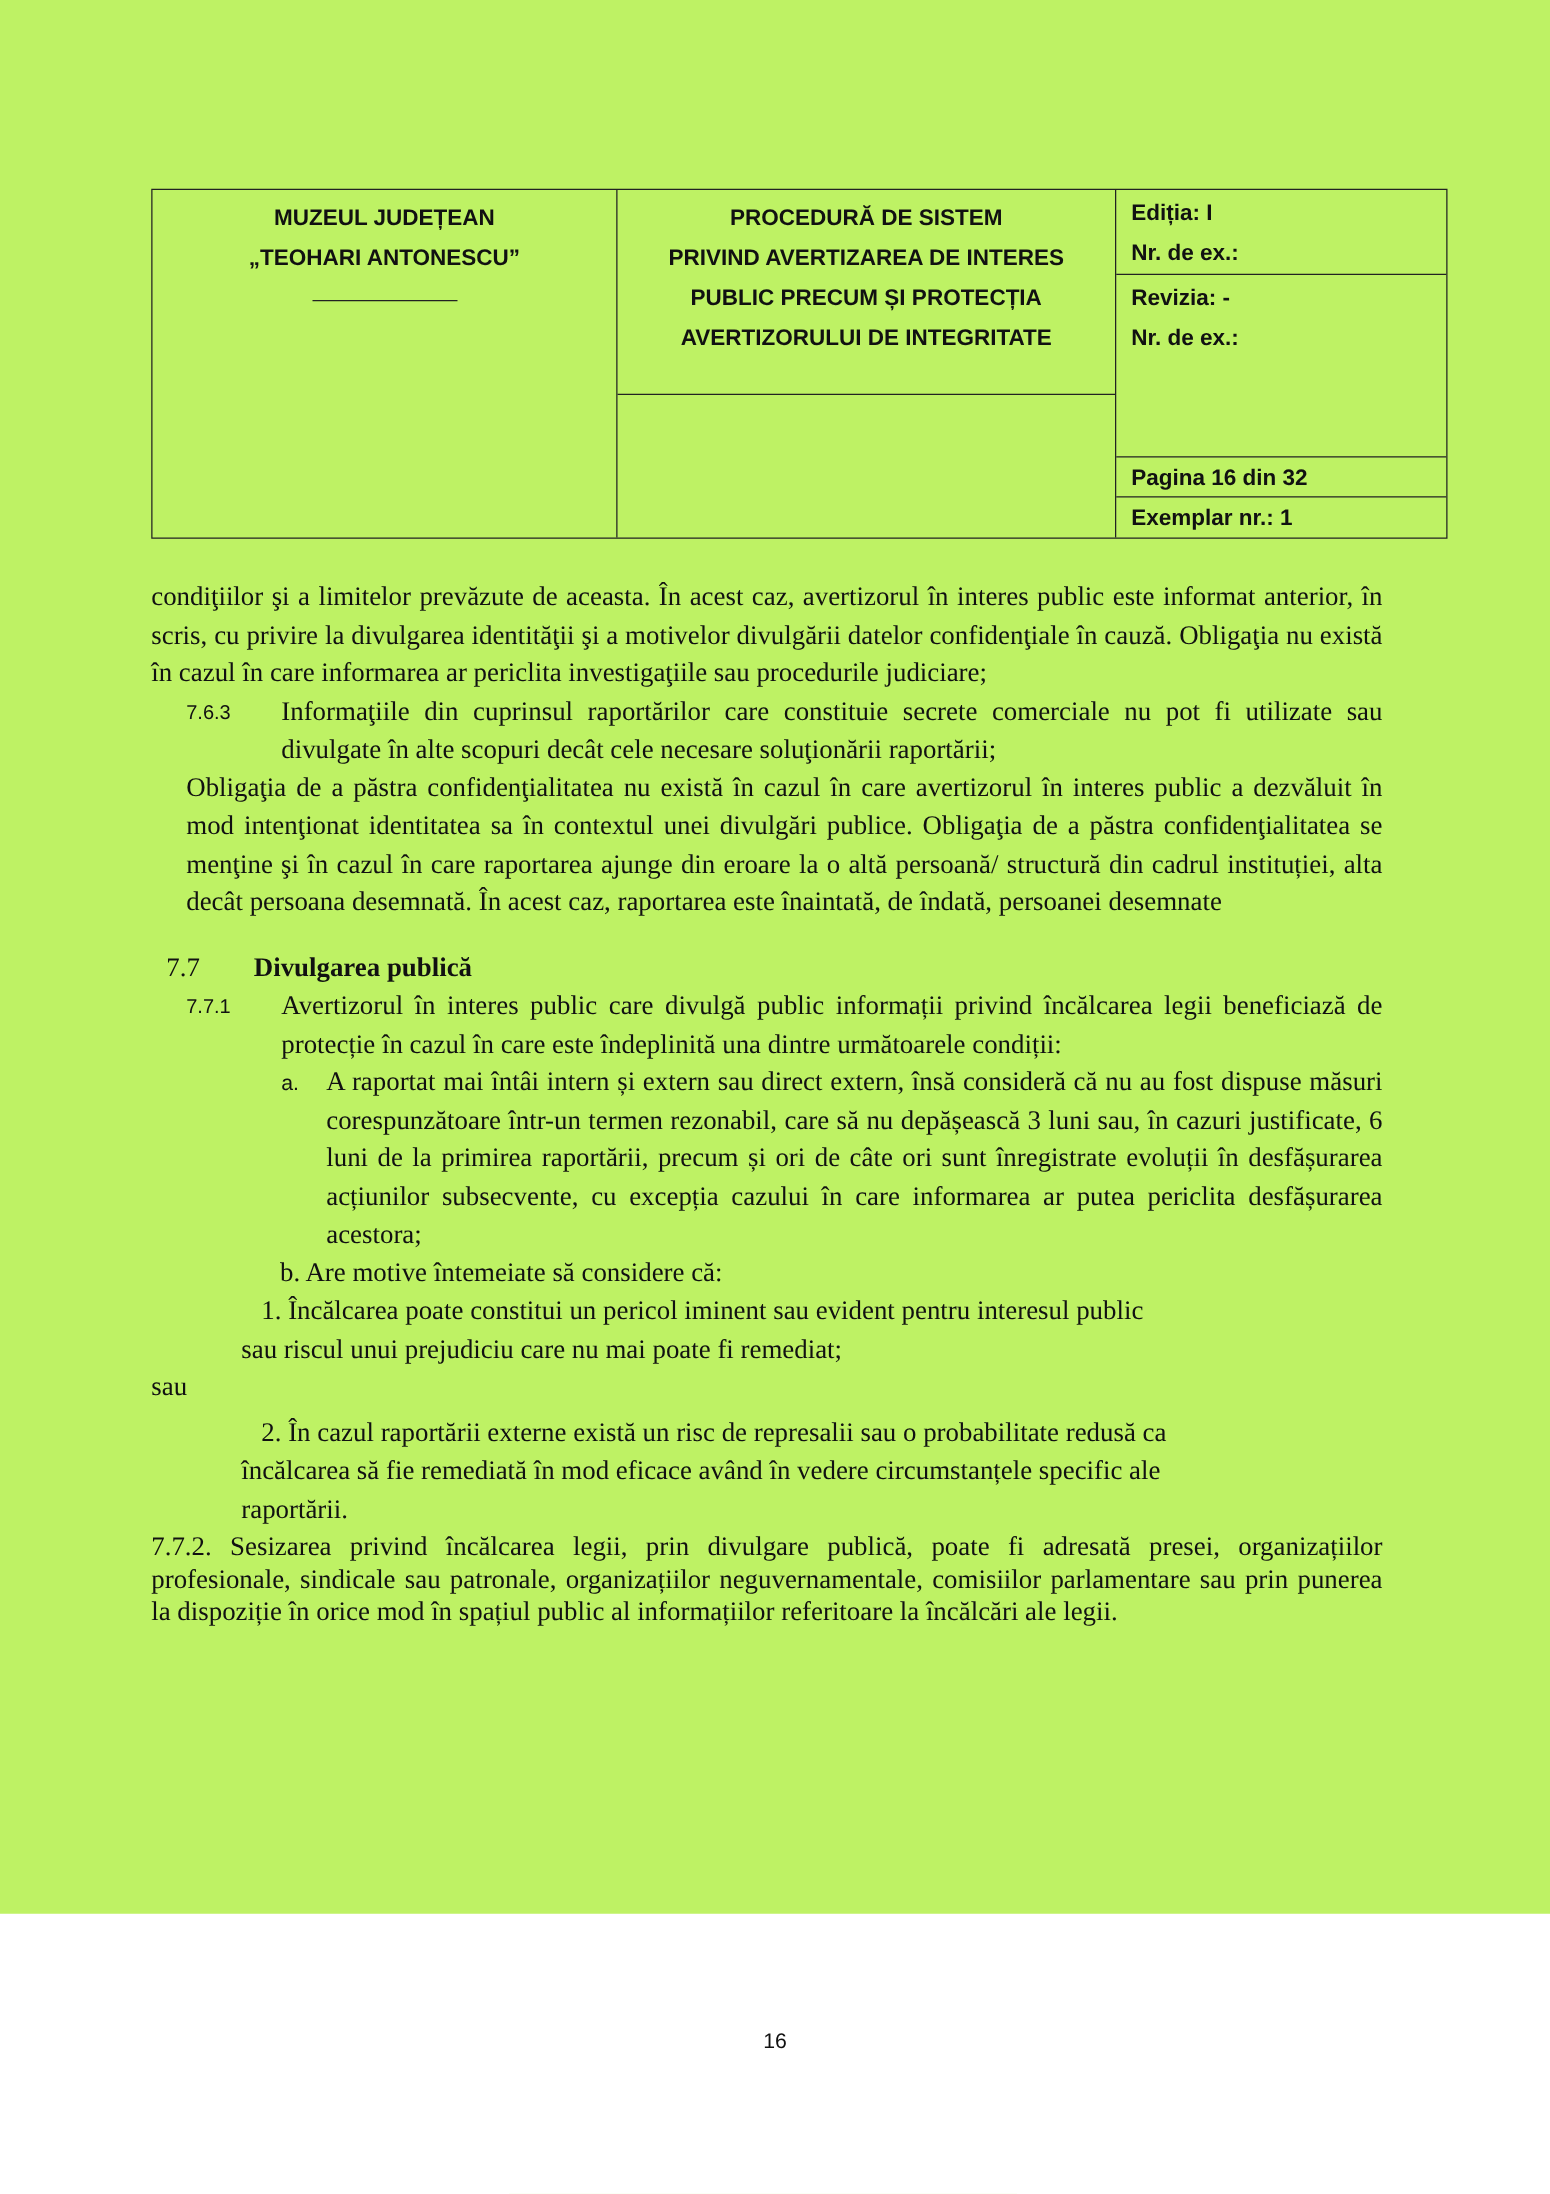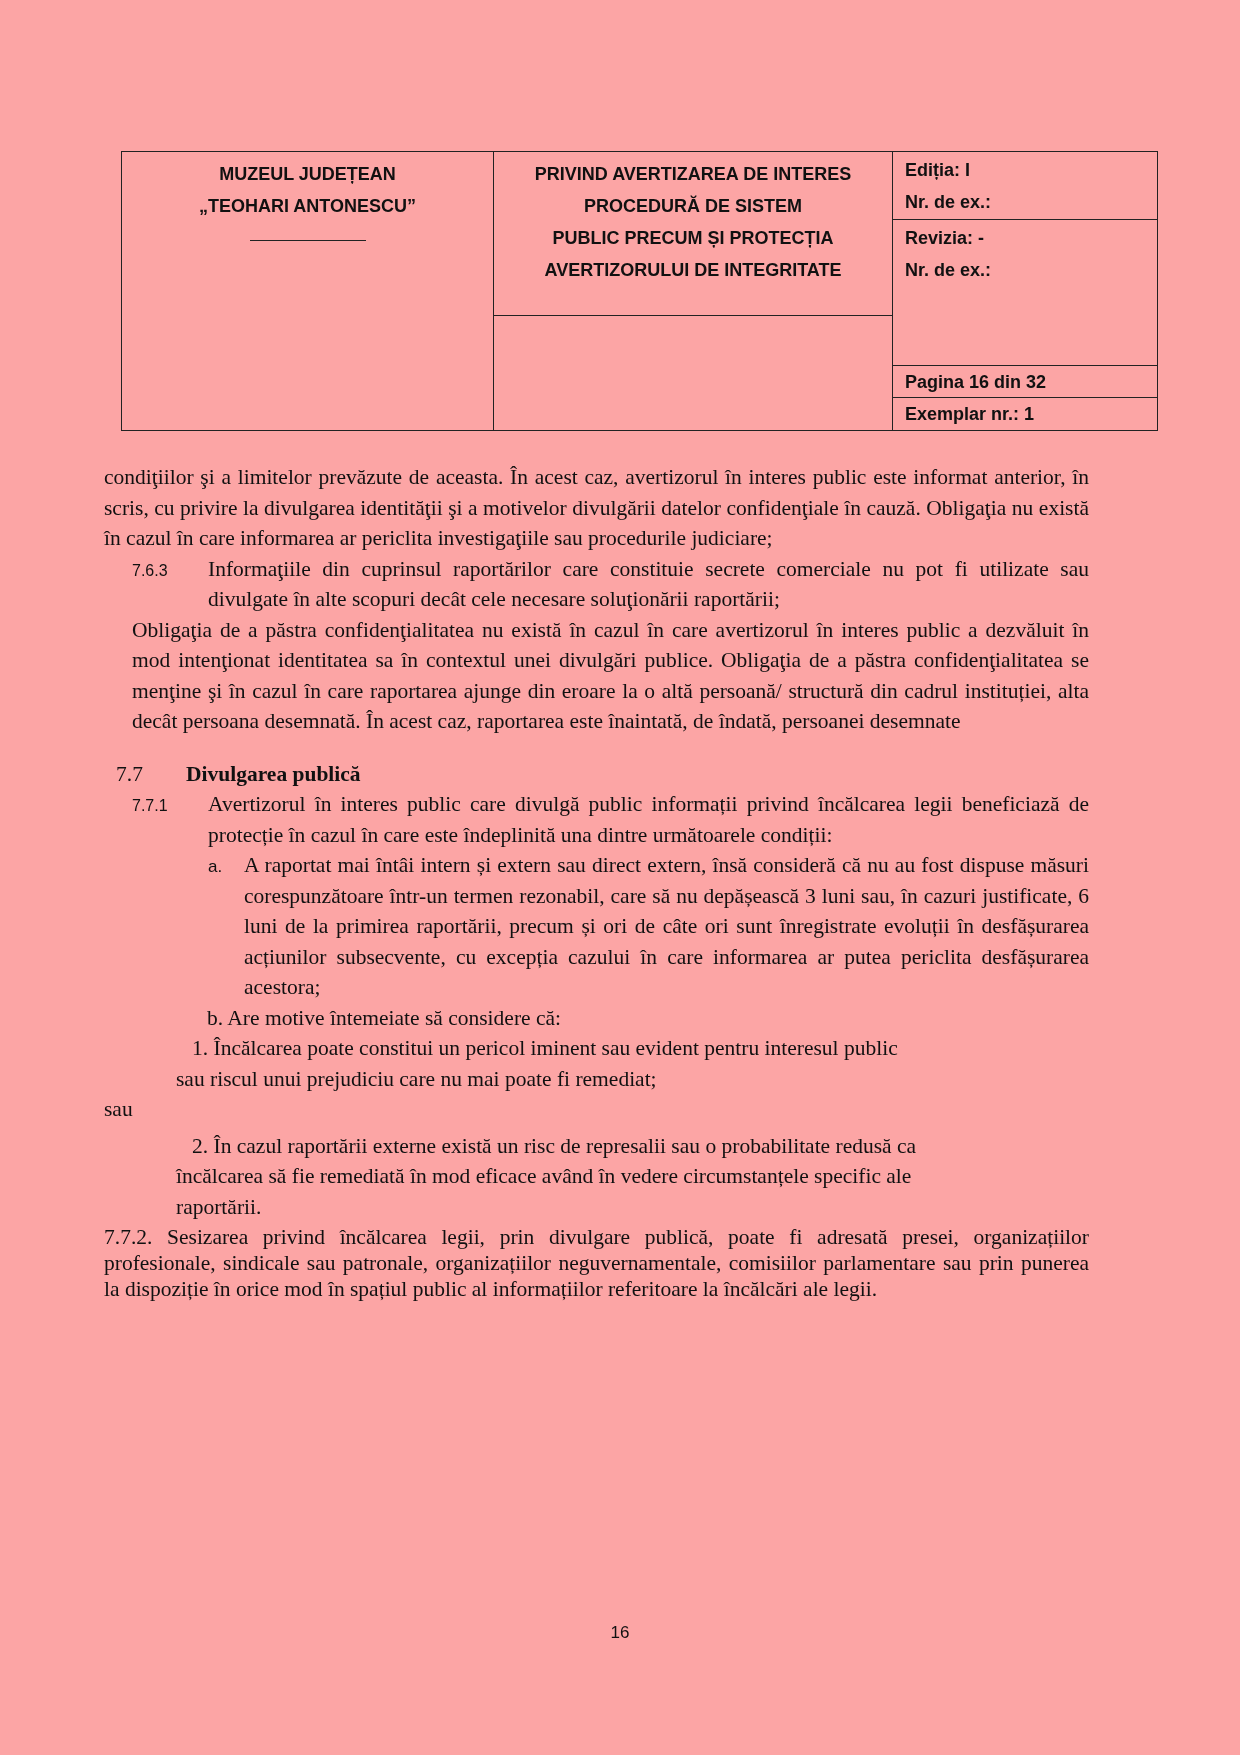--- a/index.html
+++ b/index.html
@@ -1,36 +1,36 @@
 <!DOCTYPE html>
 <html><head>
 <meta charset="utf-8">
 <style>
   html, body { margin: 0; padding: 0; background: #ffffff; }
   body { width: 1240px; height: 1755px; position: relative; overflow: hidden; color: #111; }
-  .page { position: absolute; left: 0; top: 0; width: 1240px; height: 1755px; background: #fca5a5; }
+  .page { position: absolute; left: 0; top: 0; width: 1240px; height: 1531px; background: #bef264; }
 
   
   .hdr { position: absolute; left: 121px; top: 151px; width: 1037px; height: 280px; border: 1.5px solid #222; box-sizing: border-box; font-family: "Liberation Sans", sans-serif; font-weight: bold; font-size: 18px; }
   .hdr .c1 { position: absolute; left: 0; top: 0; width: 372px; height: 100%; border-right: 1.5px solid #222; box-sizing: border-box; text-align: center; }
   .hdr .c1 .line { line-height: 32px; }
   .hdr .c1 .first { margin-top: 6px; }
   .hdr .c1 .rule { width: 116px; height: 0; border-top: 1.5px solid #222; margin: 18px auto 0; }
   .hdr .c2 { position: absolute; left: 372px; top: 0; width: 399px; height: 100%; border-right: 1.5px solid #222; box-sizing: border-box; }
   .hdr .c2 .title { height: 164px; border-bottom: 1.5px solid #222; text-align: center; box-sizing: border-box; padding-top: 6px; }
   .hdr .c2 .title div { line-height: 32px; }
   .hdr .c3 { position: absolute; left: 771px; top: 0; right: 0; height: 100%; }
   .hdr .c3 .cell { padding-left: 12px; line-height: 32px; box-sizing: border-box; }
   .hdr .c3 .b1 { height: 68px; border-bottom: 1.5px solid #222; padding-top: 2px; }
   .hdr .c3 .b2 { height: 146px; border-bottom: 1.5px solid #222; padding-top: 2px; }
   .hdr .c3 .b3 { height: 32px; border-bottom: 1.5px solid #222; }
   .hdr .c3 .b4 { height: 32px; }
 
   
-  .body { position: absolute; left: 104px; top: 462px; width: 985px; font-family: "Liberation Serif", serif; font-size: 21.5px; line-height: 30.5px; }
+  .body { position: absolute; left: 121px; top: 462px; width: 985px; font-family: "Liberation Serif", serif; font-size: 21.5px; line-height: 30.5px; }
   .just { text-align: justify; }
   .p { margin: 0; }
   .item { display: flex; margin-left: 28px; }
   .num { font-family: "Liberation Sans", sans-serif; font-size: 16px; width: 76px; flex: none; padding-top: 2px; }
   .txt { flex: 1; text-align: justify; }
   .section { margin-top: 22px; display: flex; align-items: baseline; font-weight: bold; gap: 24px; }
   .section .snum { font-weight: normal; font-family: "Liberation Serif", serif; width: 46px; margin-left: 12px; }
   .sub { display: flex; margin-left: 104px; }
   .sub .lbl { font-family: "Liberation Sans", sans-serif; font-size: 17px; width: 36px; flex: none; padding-top: 2px; }
   .indent-b { margin-left: 103px; }
@@ -47,22 +47,22 @@
 <div class="page">
 
   <div class="hdr">
     <div class="c1">
       <div class="line first">MUZEUL JUDEȚEAN</div>
       <div class="line">„TEOHARI ANTONESCU”</div>
       <div class="rule"></div>
     </div>
     <div class="c2">
       <div class="title">
+        <div>PROCEDURĂ DE SISTEM</div>
         <div>PRIVIND AVERTIZAREA DE INTERES</div>
-        <div>PROCEDURĂ DE SISTEM</div>
         <div>PUBLIC PRECUM ȘI PROTECȚIA</div>
         <div>AVERTIZORULUI DE INTEGRITATE</div>
       </div>
     </div>
     <div class="c3">
       <div class="cell b1">
         <div>Ediția: I</div>
         <div>Nr. de ex.:</div>
       </div>
       <div class="cell b2">

